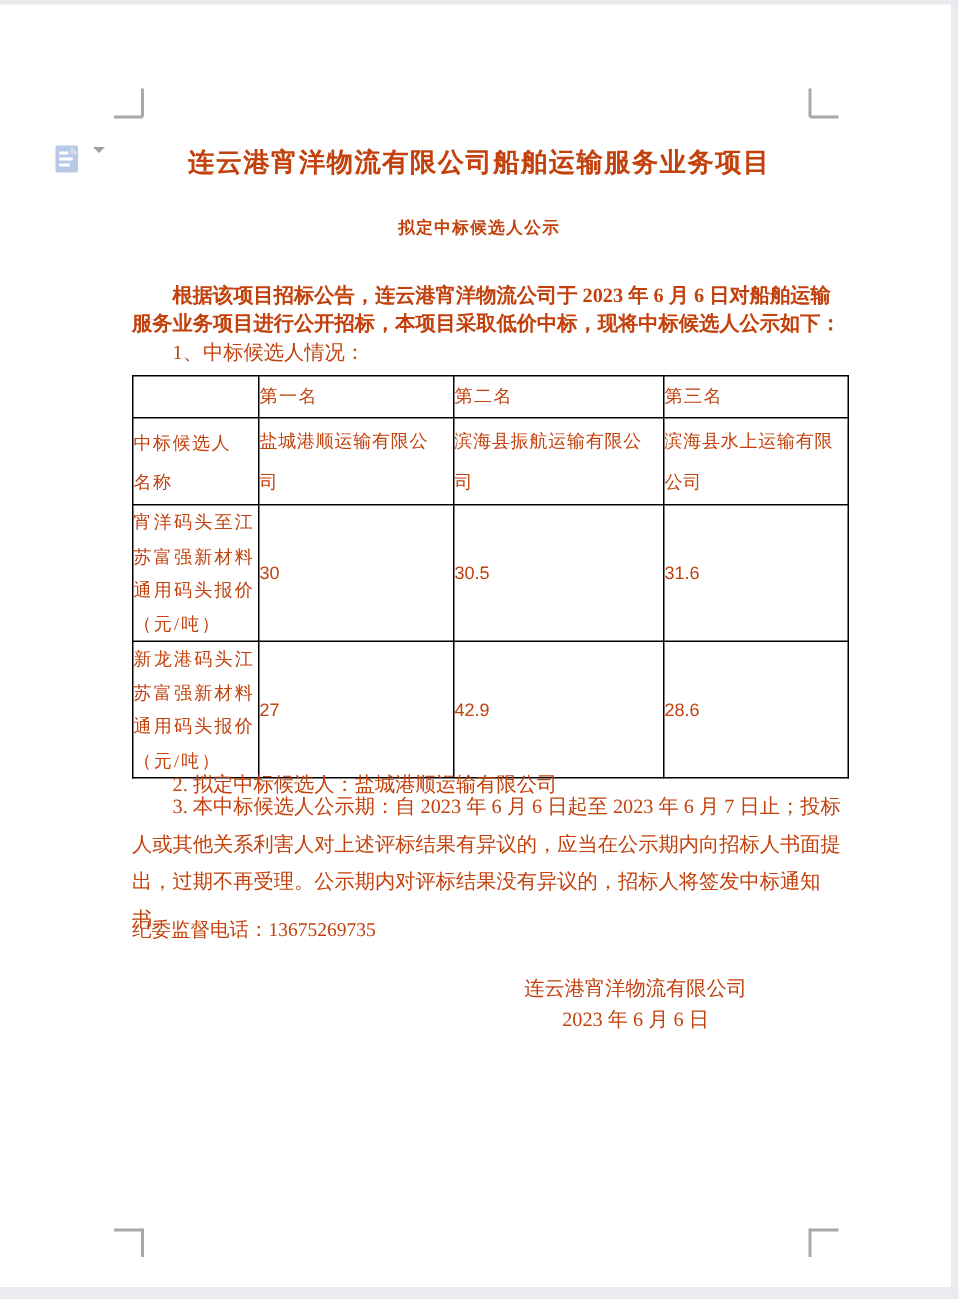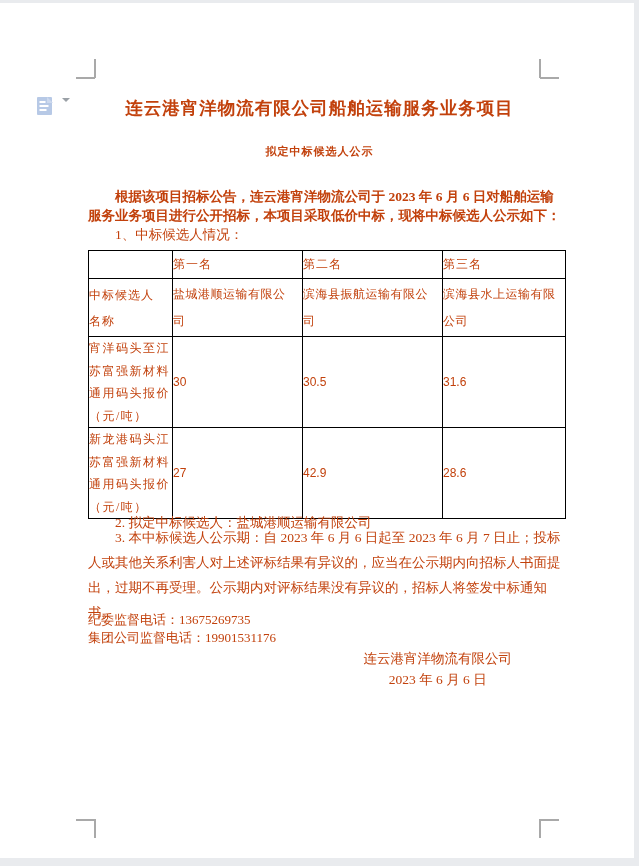--- a/index.html
+++ b/index.html
@@ -36,21 +36,21 @@
   .para{position:absolute;left:88px;width:478px;font-size:13.5px;white-space:pre-line;}
   .intro{top:187px;line-height:19px;text-indent:2em;font-weight:bold;}
   .item1{top:225px;line-height:19px;text-indent:2em;}
   .item2{top:513px;line-height:19px;text-indent:2em;}
   .item3{top:525px;line-height:25px;text-indent:2em;width:480px;}
 
   .phone{position:absolute;left:88px;font-size:13px;line-height:18px;}
   .phone-1{top:611px;}
   .phone-2{top:629px;}
 
-  .signature{position:absolute;right:127px;top:648px;text-align:center;font-size:13.5px;line-height:21px;}
+  .signature{position:absolute;right:141px;top:648px;text-align:center;font-size:13.5px;line-height:21px;}
 
   table.bid{
     position:absolute;left:88px;top:250px;
     border-collapse:collapse;table-layout:fixed;
   }
   table.bid td{
     border:1.5px solid #000;
     text-align:left;vertical-align:middle;
     font-size:12px;white-space:pre-line;
     padding:0;overflow:hidden;
@@ -148,20 +148,19 @@
     </tr>
   </tbody>
     </table>
 
   <div class="para item2">2. 拟定中标候选人：盐城港顺运输有限公司</div>
   <div class="para item3">3. 本中标候选人公示期：自 2023 年 6 月 6 日起至 2023 年 6 月 7 日止；投标
 人或其他关系利害人对上述评标结果有异议的，应当在公示期内向招标人书面提
 出，过期不再受理。公示期内对评标结果没有异议的，招标人将签发中标通知书。</div>
 
   <div class="phone phone-1">纪委监督电话：13675269735</div>
-  <div class="phone phone-2">集团公司监督电话：19901531176</div>
 
   <div class="signature">
     <div>连云港宵洋物流有限公司</div>
     <div>2023 年 6 月 6 日</div>
   </div>
 
 </div>
 
 </body></html>

